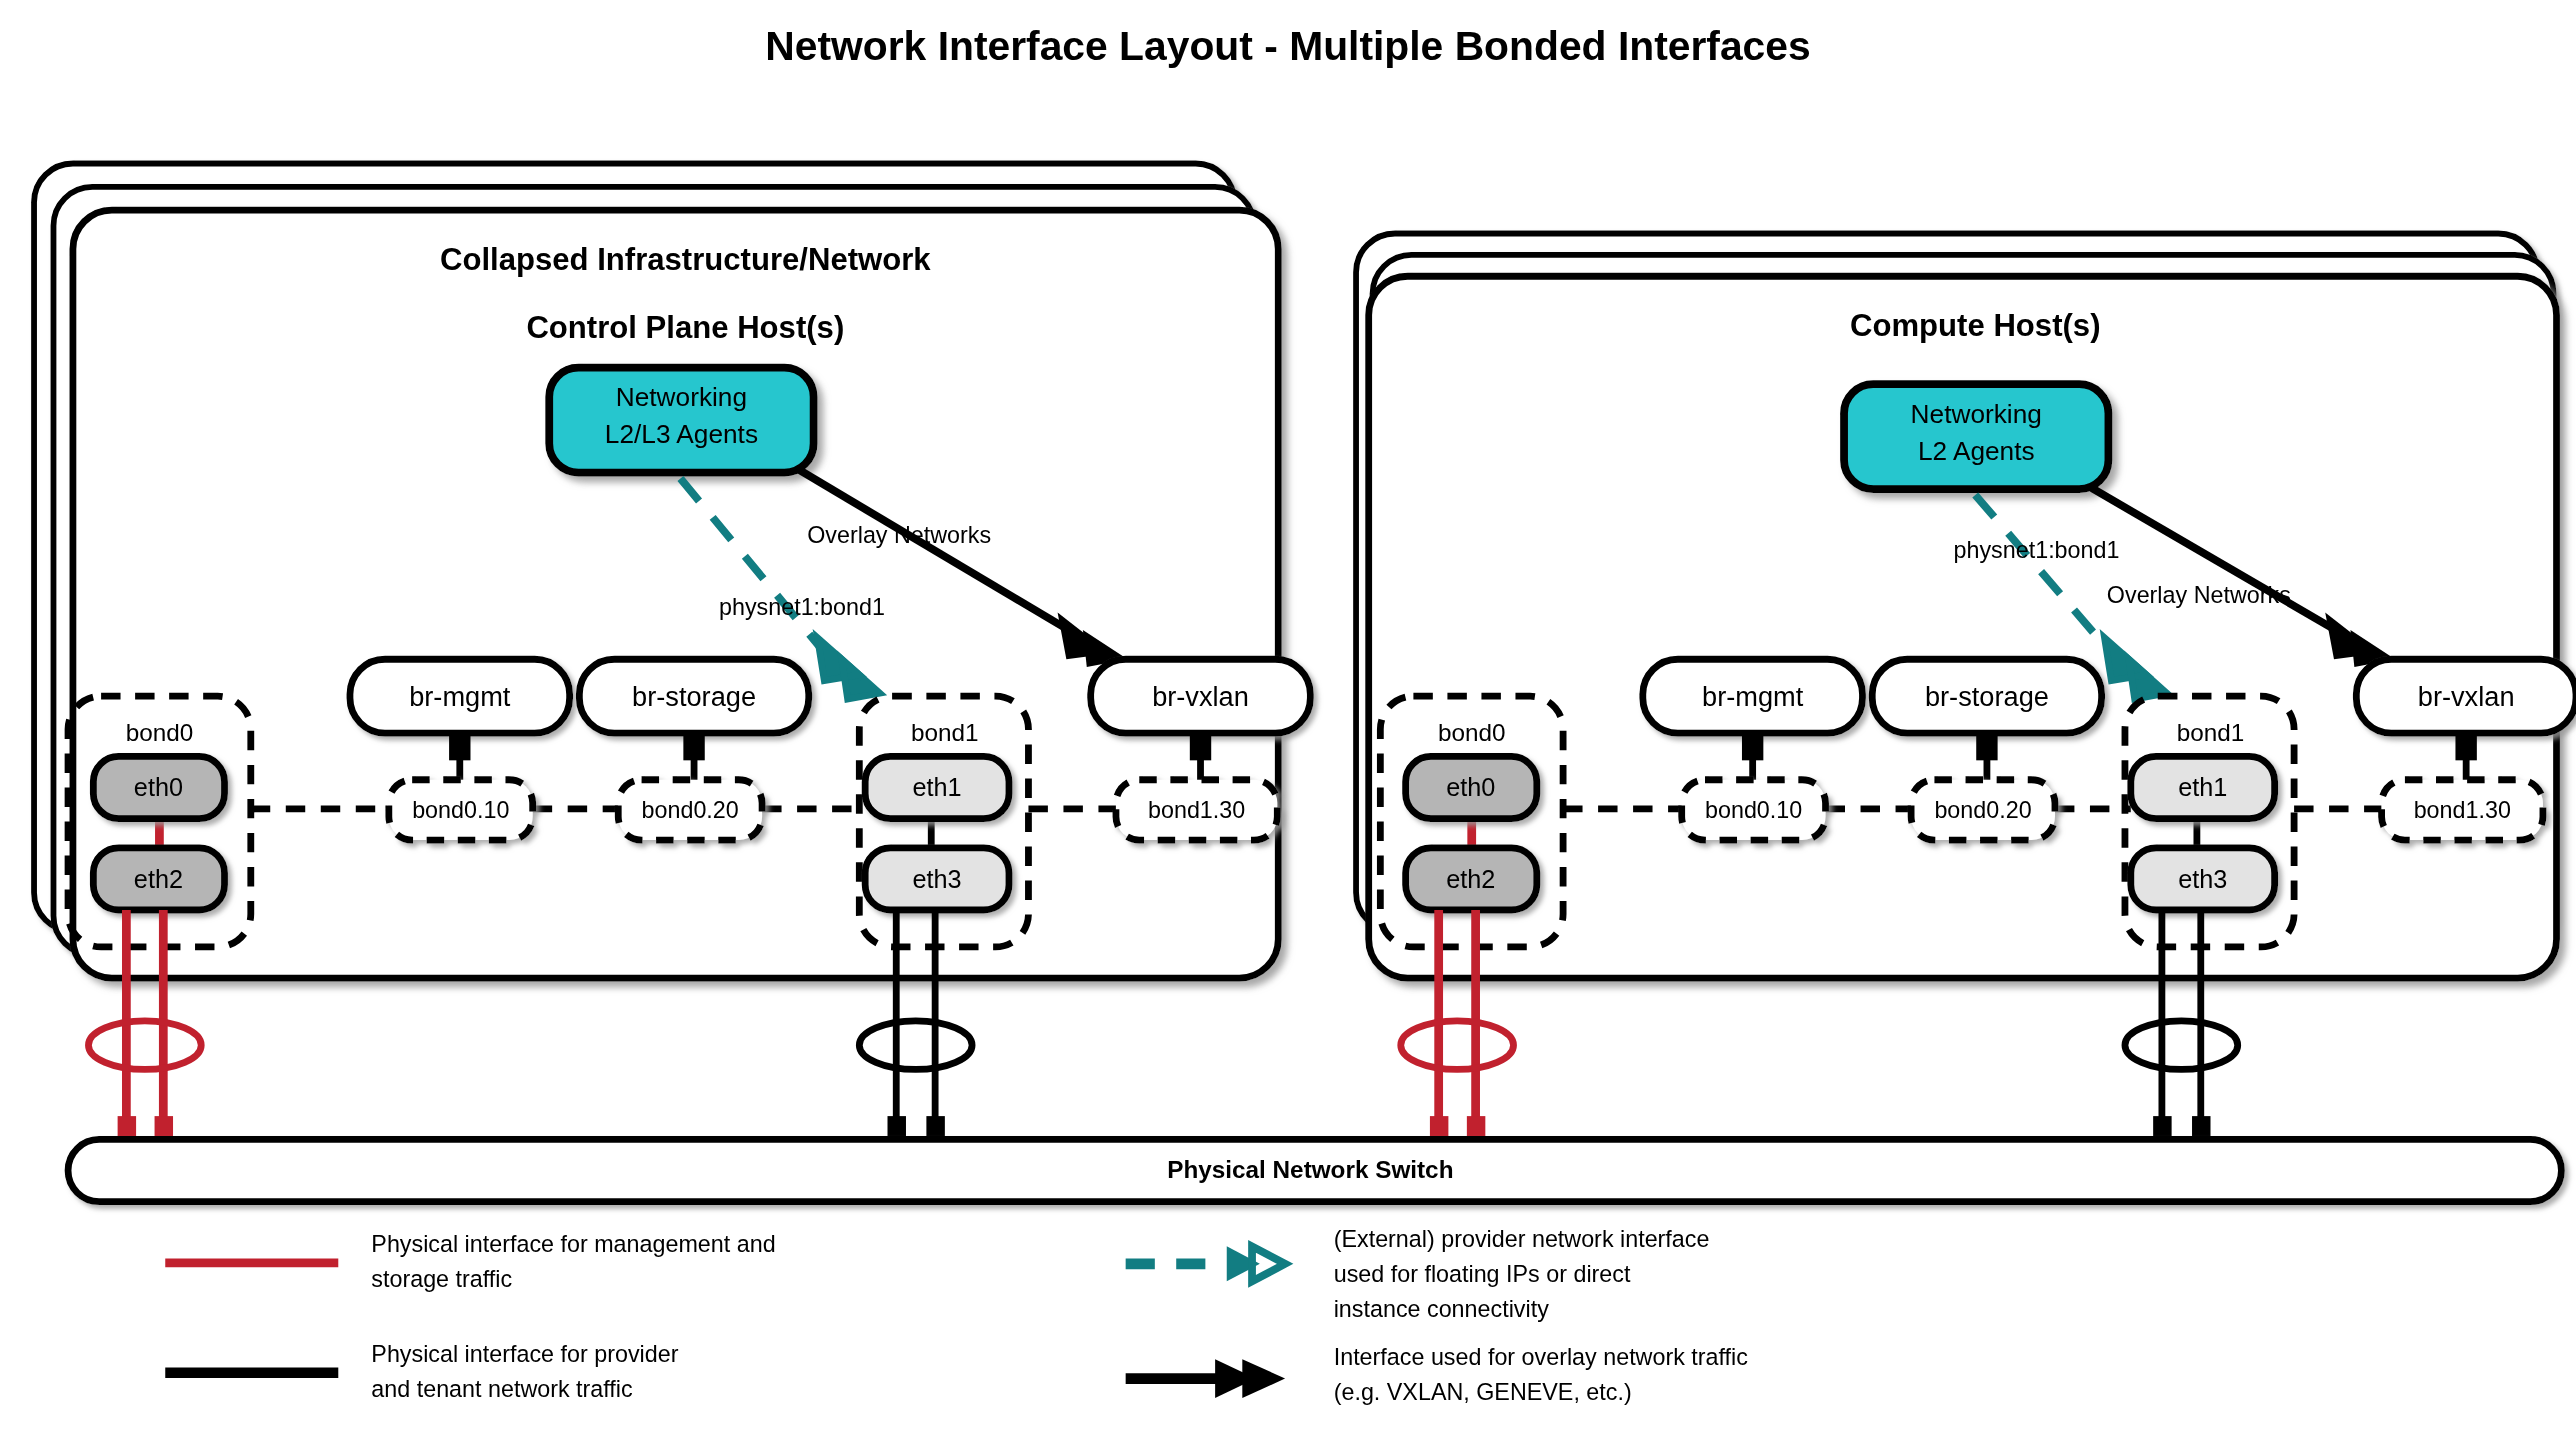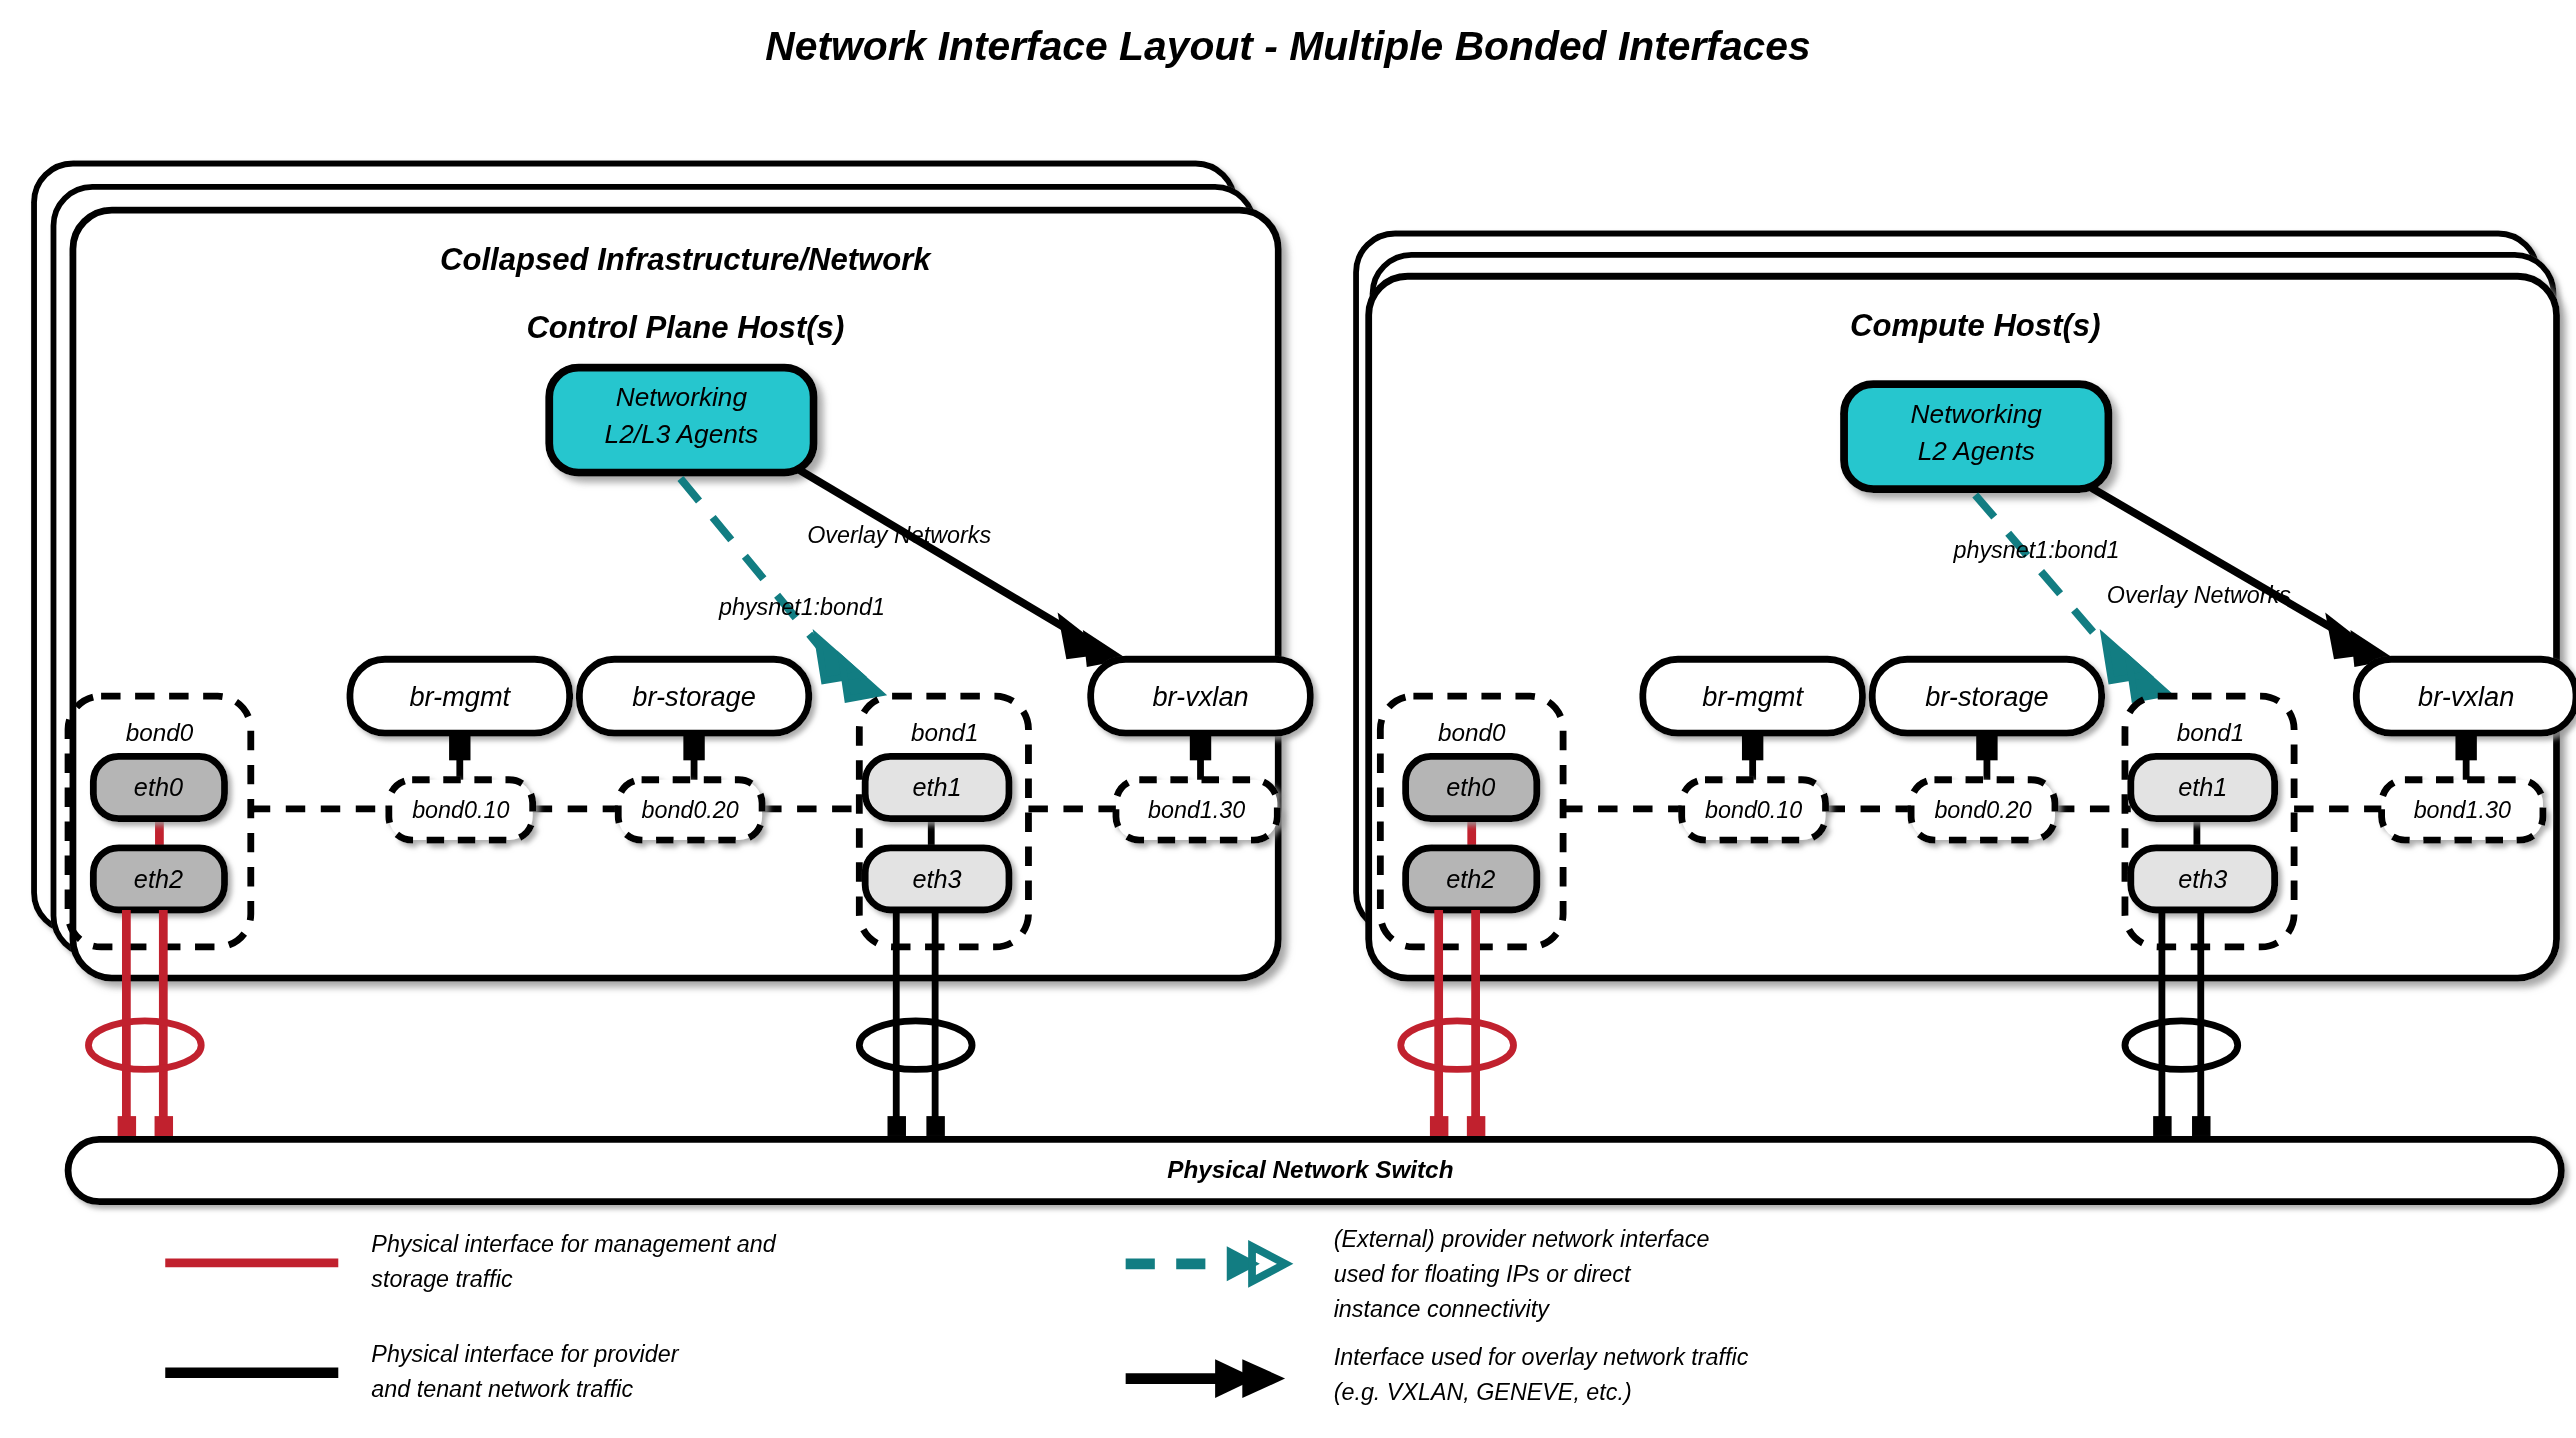--- a/index.html
+++ b/index.html
@@ -1,17 +1,17 @@
 <!DOCTYPE html>
 <html><head>
 <meta charset="utf-8">
 <style>
   html,body{margin:0;padding:0;background:#ffffff;}
   body{width:2576px;height:1439px;font-family:"Liberation Sans",sans-serif;overflow:hidden;}
-  #stage{position:relative;width:2576px;height:1367px;font-style:italic;}
+  #stage{position:relative;width:2576px;height:1367px;}
   svg#diagram{position:absolute;left:0;top:0;width:2576px;height:1439px;}
   .t{font-family:"Liberation Sans",sans-serif;fill:#000;}
   .title{font-size:42px;font-weight:bold;text-anchor:middle;}
   .hosthdr{font-size:32px;font-weight:bold;text-anchor:middle;}
   .agent{font-size:27px;text-anchor:middle;}
   .bridge{font-size:28px;text-anchor:middle;}
   .vlan{font-size:24px;text-anchor:middle;}
   .eth{font-size:26px;text-anchor:middle;}
   .bondlbl{font-size:25px;text-anchor:middle;}
   .edgelbl{font-size:24px;text-anchor:middle;}

